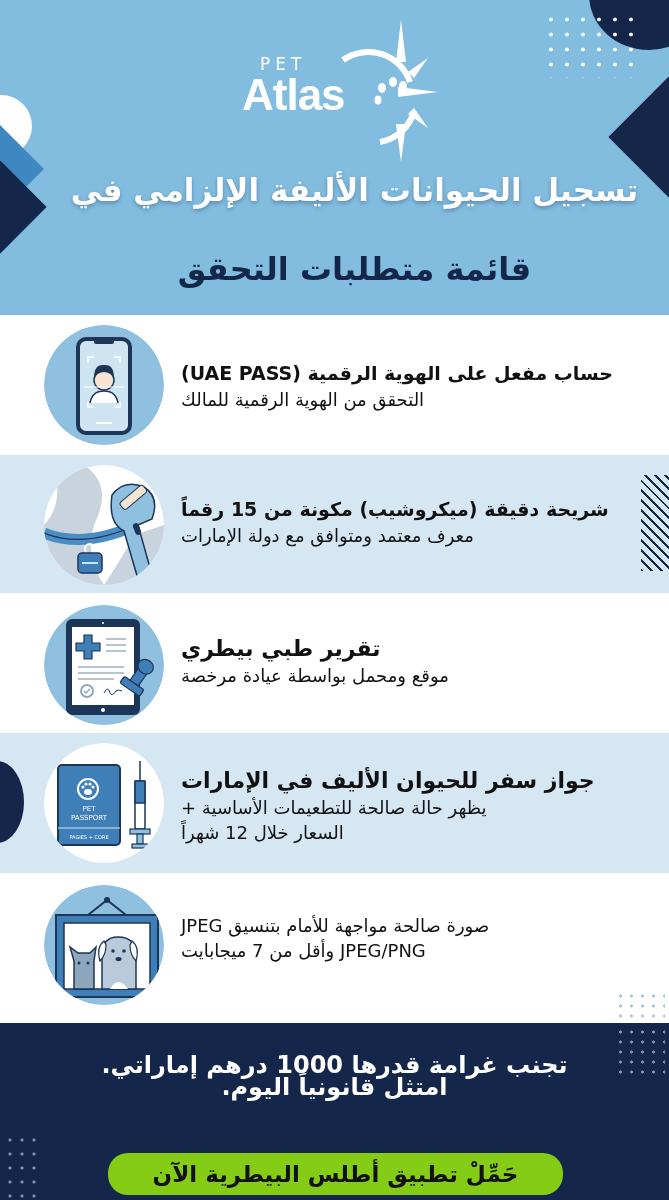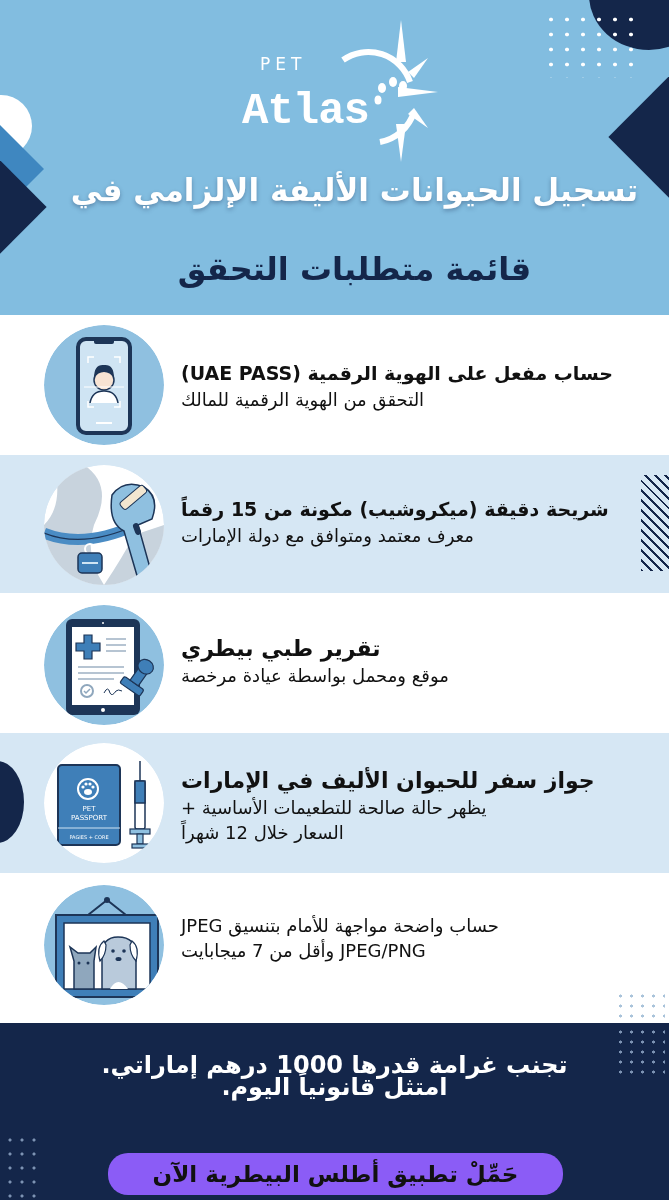--- a/index.html
+++ b/index.html
@@ -11,21 +11,21 @@
   .hdr-circle-tr { position: absolute; right: -40px; top: -60px; width: 120px; height: 110px; border-radius: 50%; background: #14264a; }
   .hdr-dots { position: absolute; left: 543px; top: 12px; width: 100px; height: 66px;
     background-image: radial-gradient(circle, #ffffff 1.6px, transparent 2.2px); background-size: 16px 15px; }
   .hdr-diamond-r { position: absolute; right: -48px; top: 92px; width: 90px; height: 90px; background: #14264a; transform: rotate(45deg); }
   .hdr-circle-l { position: absolute; left: -30px; top: 95px; width: 62px; height: 62px; border-radius: 50%; background: #ffffff; }
   .hdr-diamond-l1 { position: absolute; left: -55px; top: 128px; width: 82px; height: 82px; background: #3f87c0; transform: rotate(45deg); }
   .hdr-diamond-l2 { position: absolute; left: -62px; top: 162px; width: 90px; height: 90px; background: #14264a; transform: rotate(45deg); }
 
   .logo { position: absolute; left: 238px; top: 20px; width: 200px; height: 142px; }
   .logo-pet { position: absolute; left: 22px; top: 34px; color: #fff; font-family: "DejaVu Sans", sans-serif; font-size: 17px; letter-spacing: 5px; font-weight: 400; direction: ltr; }
-  .logo-atlas { position: absolute; left: 4px; top: 50px; color: #fff; font-family: Liberation Mono, monospace; font-size: 44px; font-weight: 700; letter-spacing: -1px; direction: ltr; margin-top: 16px; }
+  .logo-atlas { position: absolute; left: 4px; top: 50px; color: #fff; font-family: Liberation Sans, sans-serif; font-size: 44px; font-weight: 700; letter-spacing: -1px; direction: ltr; }
   .logo-svg { position: absolute; left: 0; top: 0; }
 
   .title { position: absolute; left: 0; width: 669px; text-align: center; font-family: "DejaVu Sans", sans-serif; font-weight: 700; margin-left: 20px; }
   .title-l1 { top: 172px; font-size: 31px; color: #ffffff; text-shadow: 0 2px 4px rgba(20,38,74,0.35); }
   .title-l2 { top: 210px; font-size: 31px; color: #ffffff; text-shadow: 0 2px 4px rgba(20,38,74,0.35); }
   .title-l3 { top: 250px; font-size: 32px; color: #14264a; }
 
   
   .row { position: absolute; left: 0; width: 669px; overflow: hidden; }
   .row.white { background: #ffffff; }
@@ -45,21 +45,21 @@
 
   
   .footer { position: absolute; left: 0; top: 1023px; width: 669px; height: 222px; background: #14264a; }
   .footer-dots-r { position: absolute; right: 4px; top: 4px; width: 50px; height: 52px;
     background-image: radial-gradient(circle, #7d93b3 1.3px, transparent 1.8px); background-size: 11px 10px; }
   .footer-dots-l { position: absolute; left: 4px; top: 110px; width: 36px; height: 67px;
     background-image: radial-gradient(circle, #7d93b3 1.3px, transparent 1.8px); background-size: 12px 14px; }
   .footer-l1, .footer-l2 { position: absolute; left: 0; width: 669px; text-align: center; color: #ffffff; font-weight: 700; font-size: 24px; }
   .footer-l1 { top: 28px; }
   .footer-l2 { top: 50px; }
-  .cta { position: absolute; left: 108px; top: 130px; width: 455px; height: 42px; background: #8b5cf6; border-radius: 20px;
+  .cta { position: absolute; left: 108px; top: 130px; width: 455px; height: 42px; background: #84cc16; border-radius: 20px;
     color: #111; font-weight: 700; font-size: 23px; text-align: center; line-height: 42px; border: none; font-family: "DejaVu Sans", sans-serif; cursor: pointer; }
 </style>
 </head>
 <body>
 
 <div class="header">
   <div class="hdr-circle-tr"></div>
   <div class="hdr-dots"></div>
   <div class="hdr-diamond-r"></div>
   <div class="hdr-circle-l"></div>
@@ -210,21 +210,21 @@
       <path d="M58 104 V70 Q58 52 74 52 Q92 52 92 70 V104z" fill="#b9cadb" stroke="#1d3557" stroke-width="1.5"></path>
       <path d="M60 56 Q52 62 56 76 Q62 70 62 60z" fill="#ffffff" stroke="#1d3557" stroke-width="1.2"></path>
       <path d="M88 56 Q96 62 92 76 Q86 70 86 60z" fill="#ffffff" stroke="#1d3557" stroke-width="1.2"></path>
       <circle cx="69" cy="66" r="1.8" fill="#1d3557"></circle>
         <circle cx="80" cy="66" r="1.8" fill="#1d3557"></circle>
       <ellipse cx="74.5" cy="74" rx="3" ry="2" fill="#1d3557"></ellipse>
       <path d="M66 104 Q74 90 84 104z" fill="#ffffff"></path>
     </svg>
   </div>
   <div class="row-text" style="top:40px;">
-    <div class="row-sub">حساب واضحة مواجهة للأمام بتنسيق JPEG</div>
+    <div class="row-sub">صورة صالحة مواجهة للأمام بتنسيق JPEG</div>
     <div class="row-sub">JPEG/PNG وأقل من 7 ميجابايت</div>
   </div>
   <div class="dots-r" style="top:118px;height:32px;"></div>
 </div>
 
 <div class="footer">
   <div class="footer-dots-r"></div>
   <div class="footer-dots-l"></div>
   <div class="footer-l1">تجنب غرامة قدرها 1000 درهم إماراتي.</div>
   <div class="footer-l2">امتثل قانونياً اليوم.</div>

